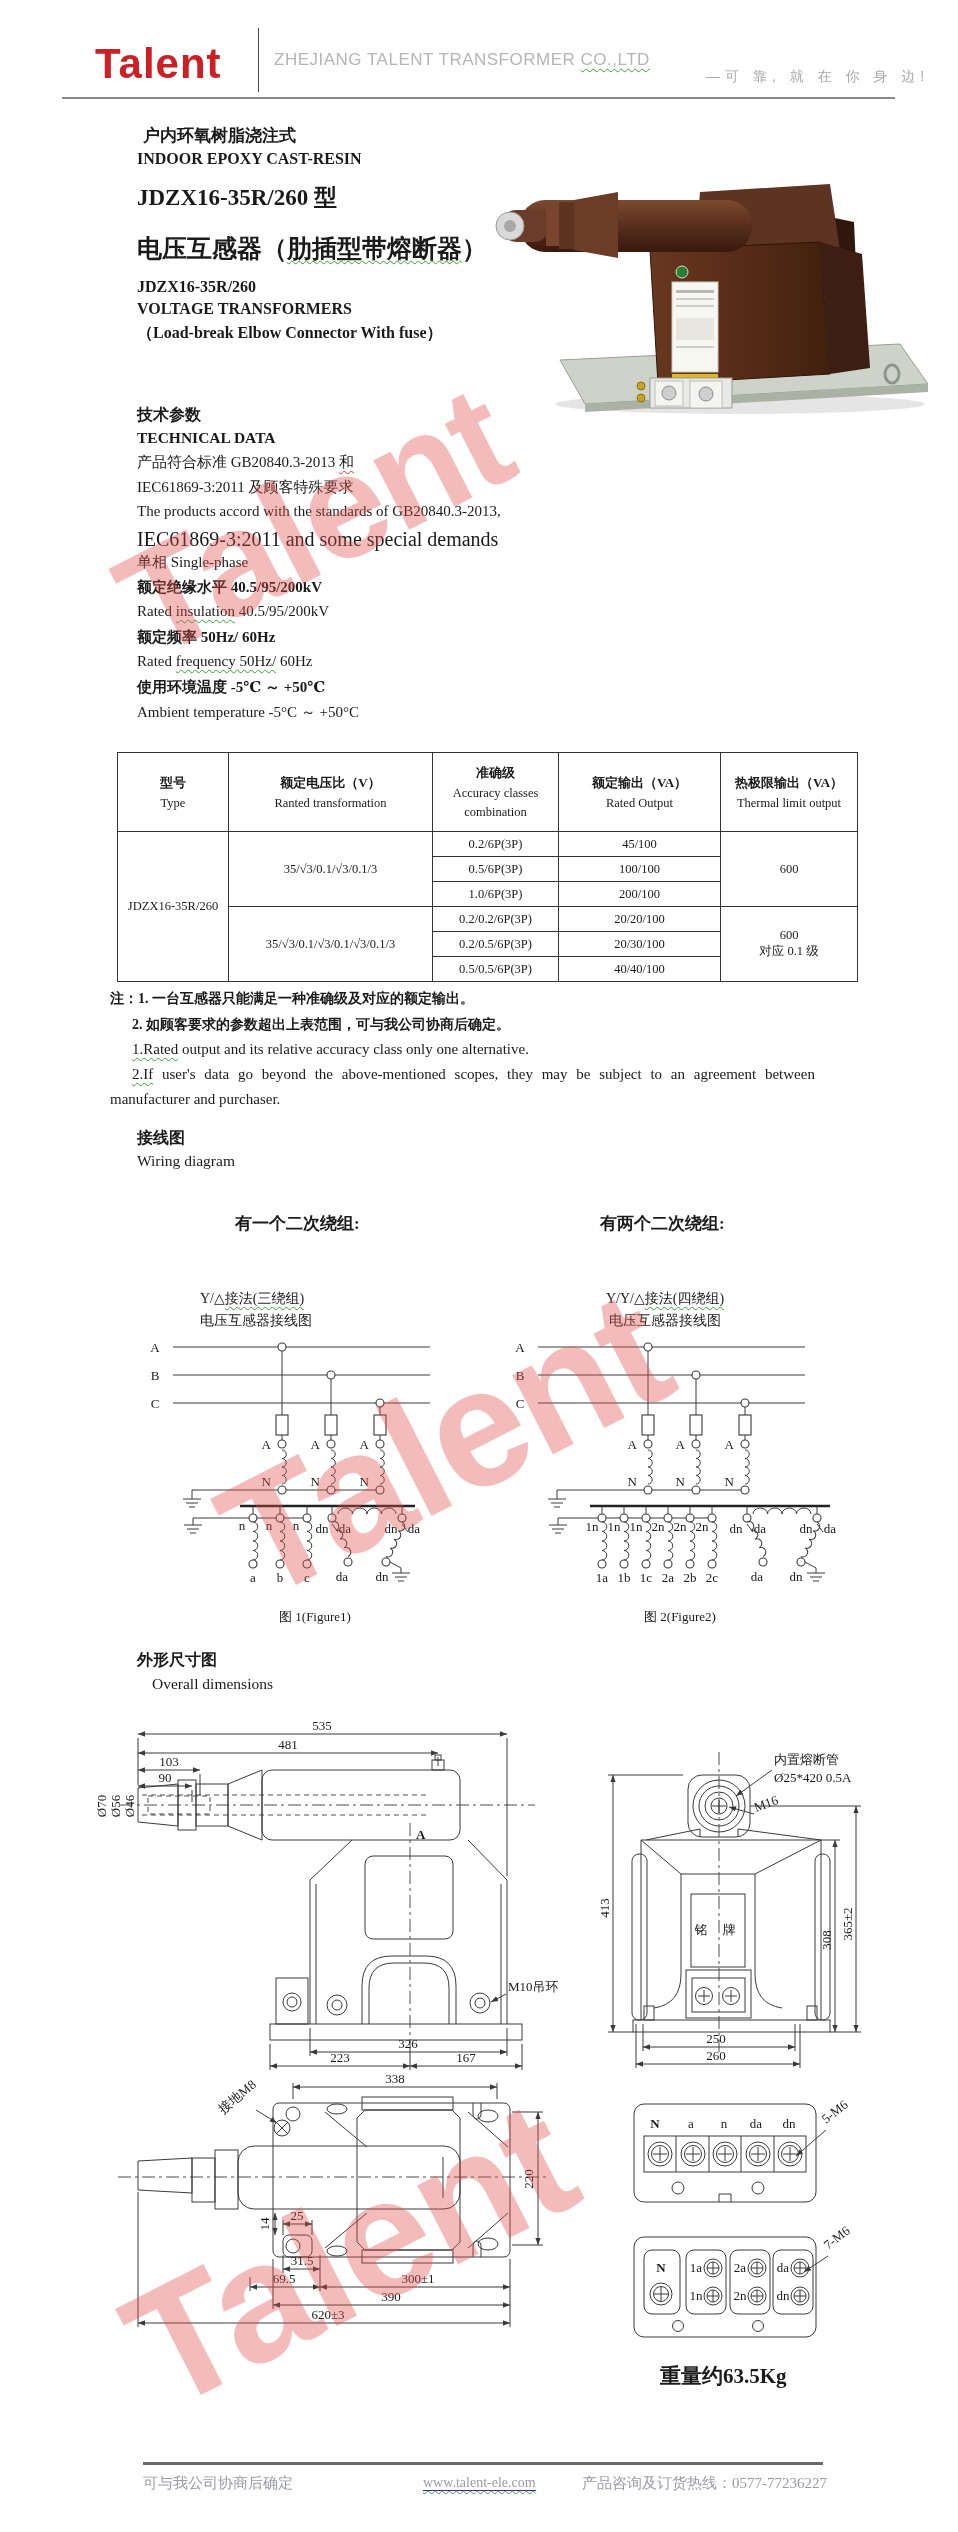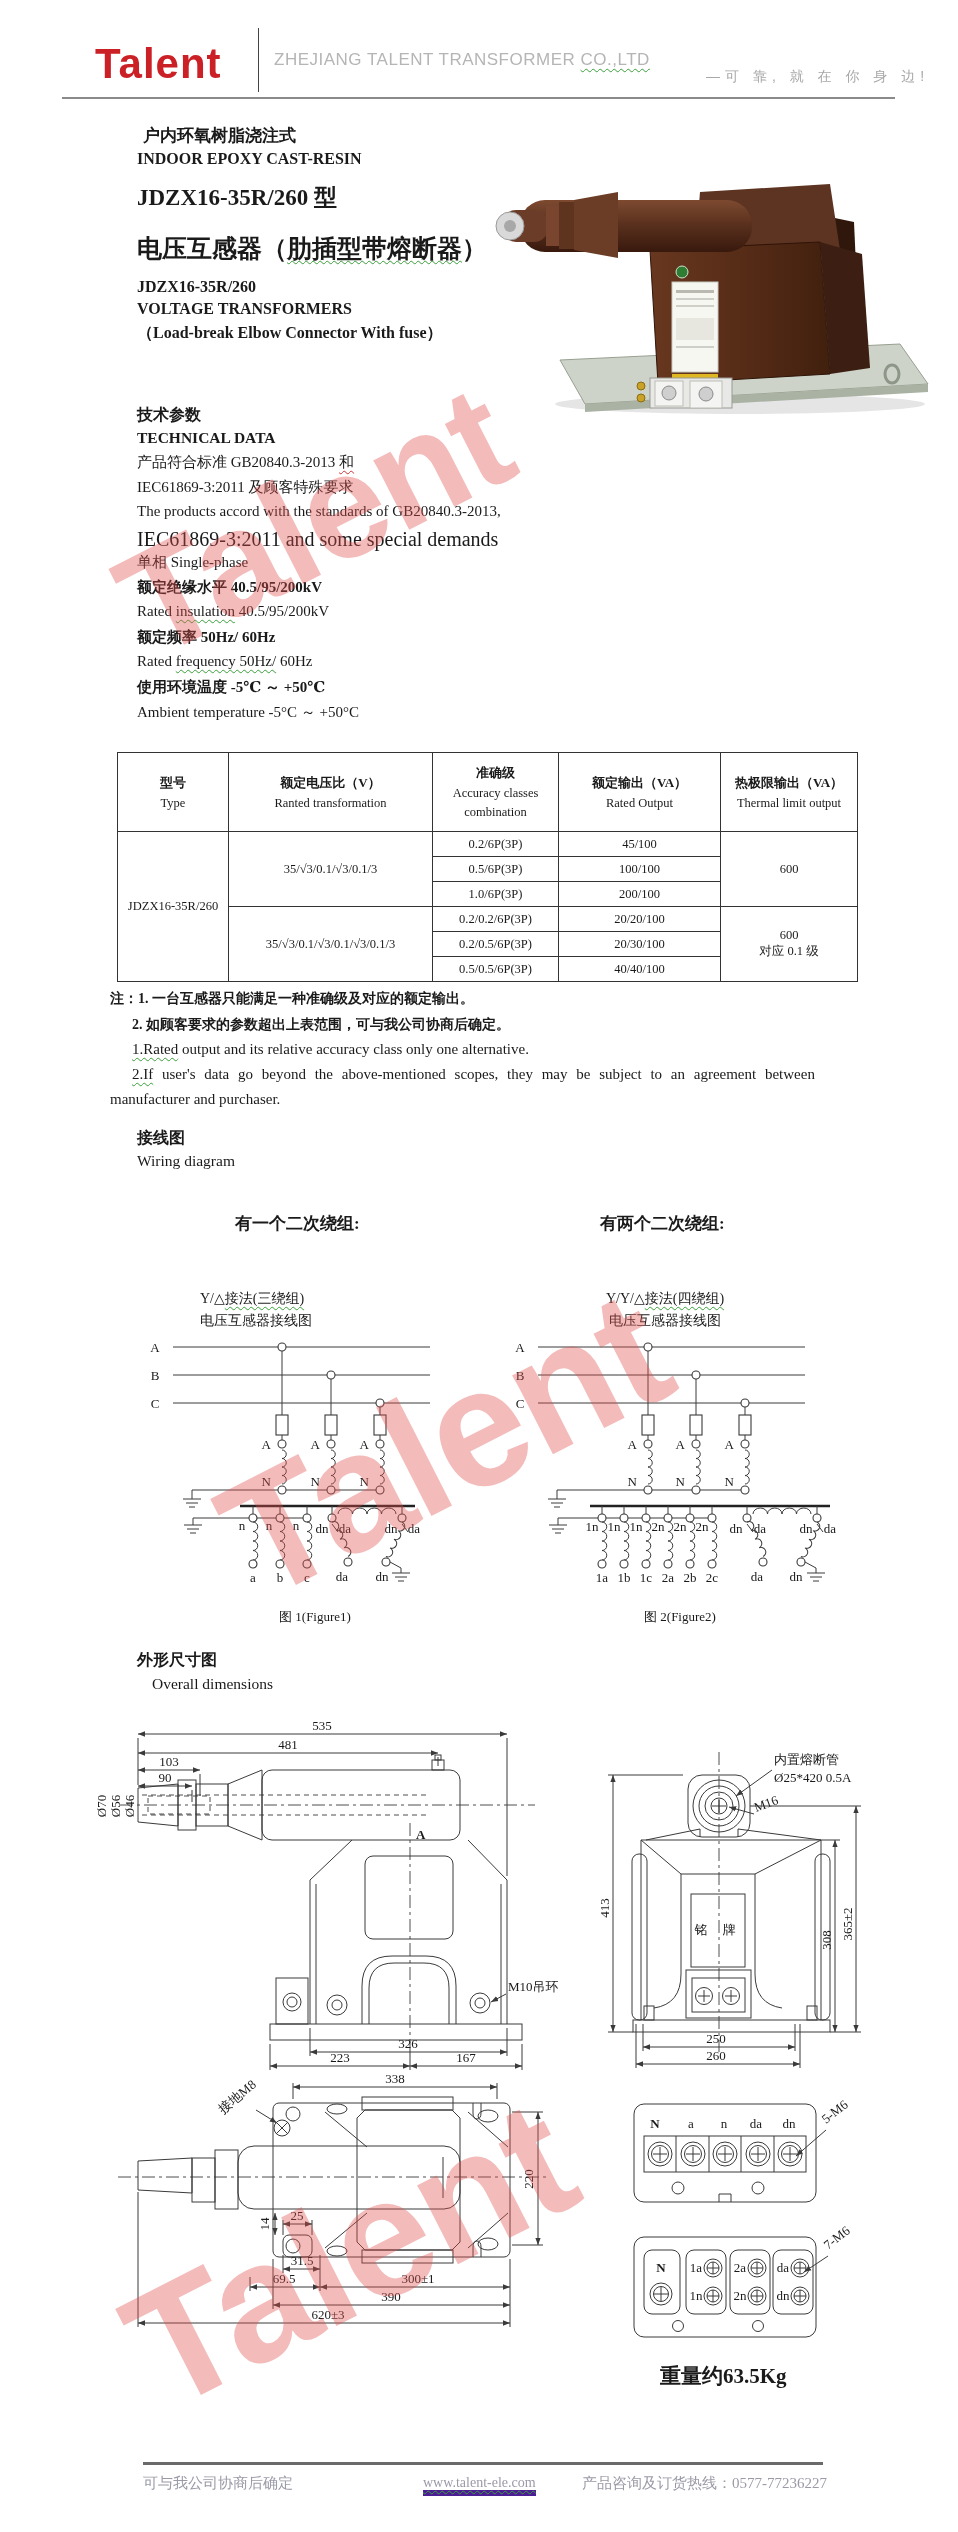--- a/index.html
+++ b/index.html
@@ -20,21 +20,21 @@
   svg .nd{fill:#fff;stroke:#3a3a3a;stroke-width:1.1;}
   svg text{font-family:"Liberation Serif","DejaVu Serif",serif;fill:#1a1a1a;font-size:13px;}
   table.spec{position:absolute;left:117px;top:752px;border-collapse:collapse;table-layout:fixed;
      font-size:12.5px;text-align:center;}
   table.spec td{border:1px solid #333;padding:0 2px;vertical-align:middle;}
   table.spec .hcn{font-weight:bold;font-size:13px;}
   table.spec .hen{font-size:12.5px;margin-top:4px;}
   table.spec tr.hd td{height:78px;}
   table.spec tr.dr td{height:24px;}
   .cap{position:absolute;font-size:13px;}
-  .link{border-bottom:6px solid #4c1d95;text-decoration:underline wavy #3aa03a;text-decoration-thickness:1px;text-underline-offset:3px;}
+  .link{border-bottom:1px solid #4c1d95;text-decoration:underline wavy #3aa03a;text-decoration-thickness:1px;text-underline-offset:3px;}
 </style>
 </head>
 <body>
 
 <svg width="0" height="0">
   <defs>
     <marker id="ar" viewBox="0 0 10 10" refX="9" refY="5" markerWidth="8" markerHeight="8" orient="auto-start-reverse">
       <path d="M0,1.6 L9,5 L0,8.4 z" fill="#3a3a3a"></path>
     </marker>
   </defs>

